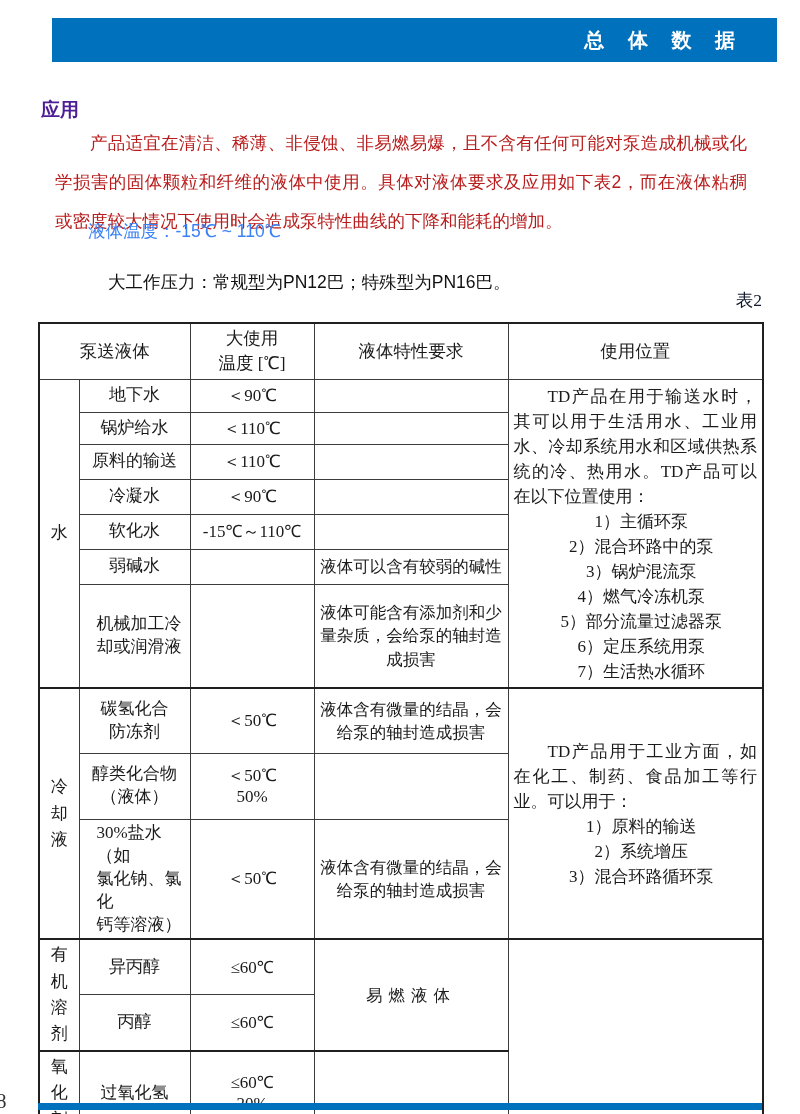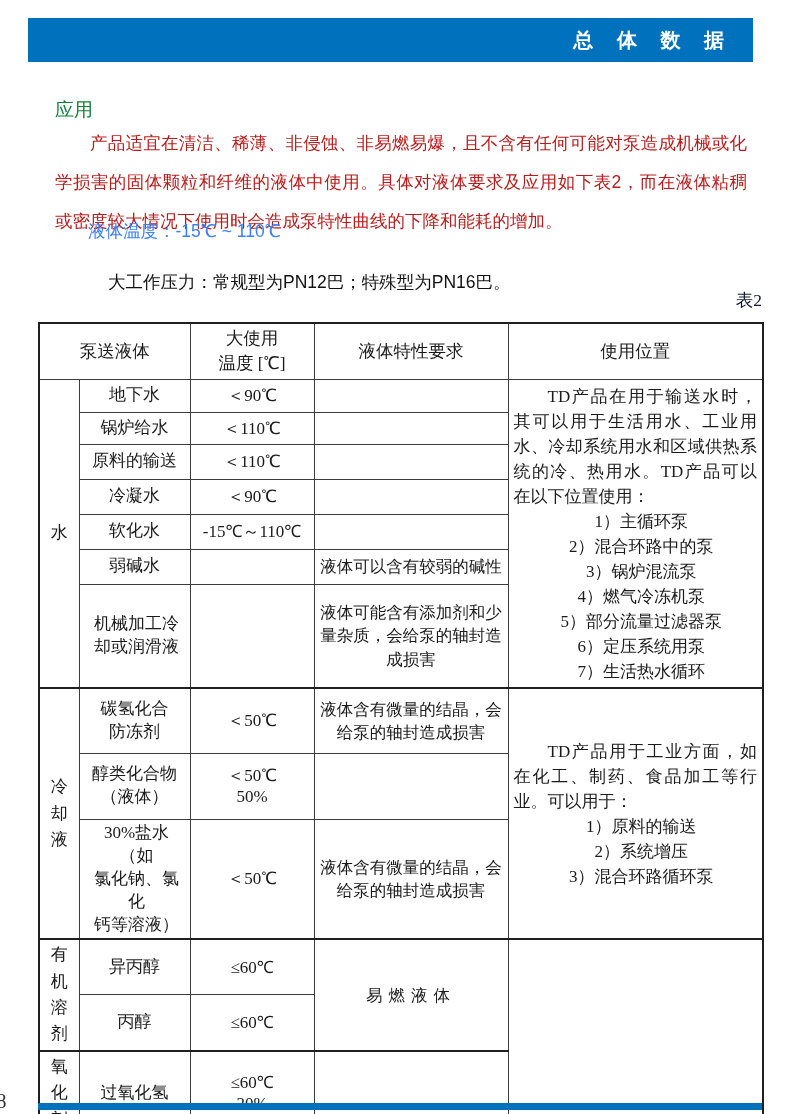--- a/index.html
+++ b/index.html
@@ -9,41 +9,41 @@
     width: 800px;
     height: 1114px;
     font-family: "Liberation Serif", serif;
     color: #1a1a1a;
     overflow: hidden;
   }
 
   
   .banner {
     position: absolute;
-    left: 28px; top: 18px;
+    left: 52px; top: 18px;
     width: 725px; height: 44px;
     background: #0071bc;
     color: #ffffff;
     font-family: "Liberation Sans", sans-serif;
     font-weight: bold;
     font-size: 20px;
     letter-spacing: 9px;
     line-height: 44px;
     text-align: right;
-    padding-right: 20px;
+    padding-right: 33px;
   }
 
   
   .heading {
     position: absolute;
-    left: 55px; top: 97px;
-    font-family: "Liberation Sans", sans-serif;
-    font-weight: normal;
+    left: 41px; top: 97px;
+    font-family: "Liberation Sans", sans-serif;
+    font-weight: bold;
     font-size: 19px;
-    color: #15803d;
+    color: #4c1d95;
   }
   .para {
     position: absolute;
     left: 55px; top: 124px;
     width: 692px;
     font-family: "Liberation Sans", sans-serif;
     font-size: 17.5px;
     line-height: 39px;
     text-align: justify;
     text-indent: 2em;
@@ -93,21 +93,21 @@
   }
   tr.sec > td, tr.sec > th { border-top: 2px solid #1f1f1f; }
   th.hdr { font-size: 17.5px; white-space: pre-line; line-height: 1.45; }
   td.vlabel {
     padding: 0 10px;
     word-break: break-all;
     line-height: 1.55;
     font-size: 17px;
   }
   td.name { white-space: pre-line; line-height: 1.35; }
-  td.name.wrapped { text-align: center; padding-left: 9px; }
+  td.name.wrapped { text-align: left; padding-left: 17px; }
   td.temp { white-space: pre-line; line-height: 1.25; font-size: 17px; }
   td.req {
     text-align: justify;
     font-size: 16.5px;
     line-height: 1.4;
     padding: 3px 6px;
   }
   td.req.center { text-align: center; letter-spacing: 6px; }
   td.usage {
     text-align: left;

